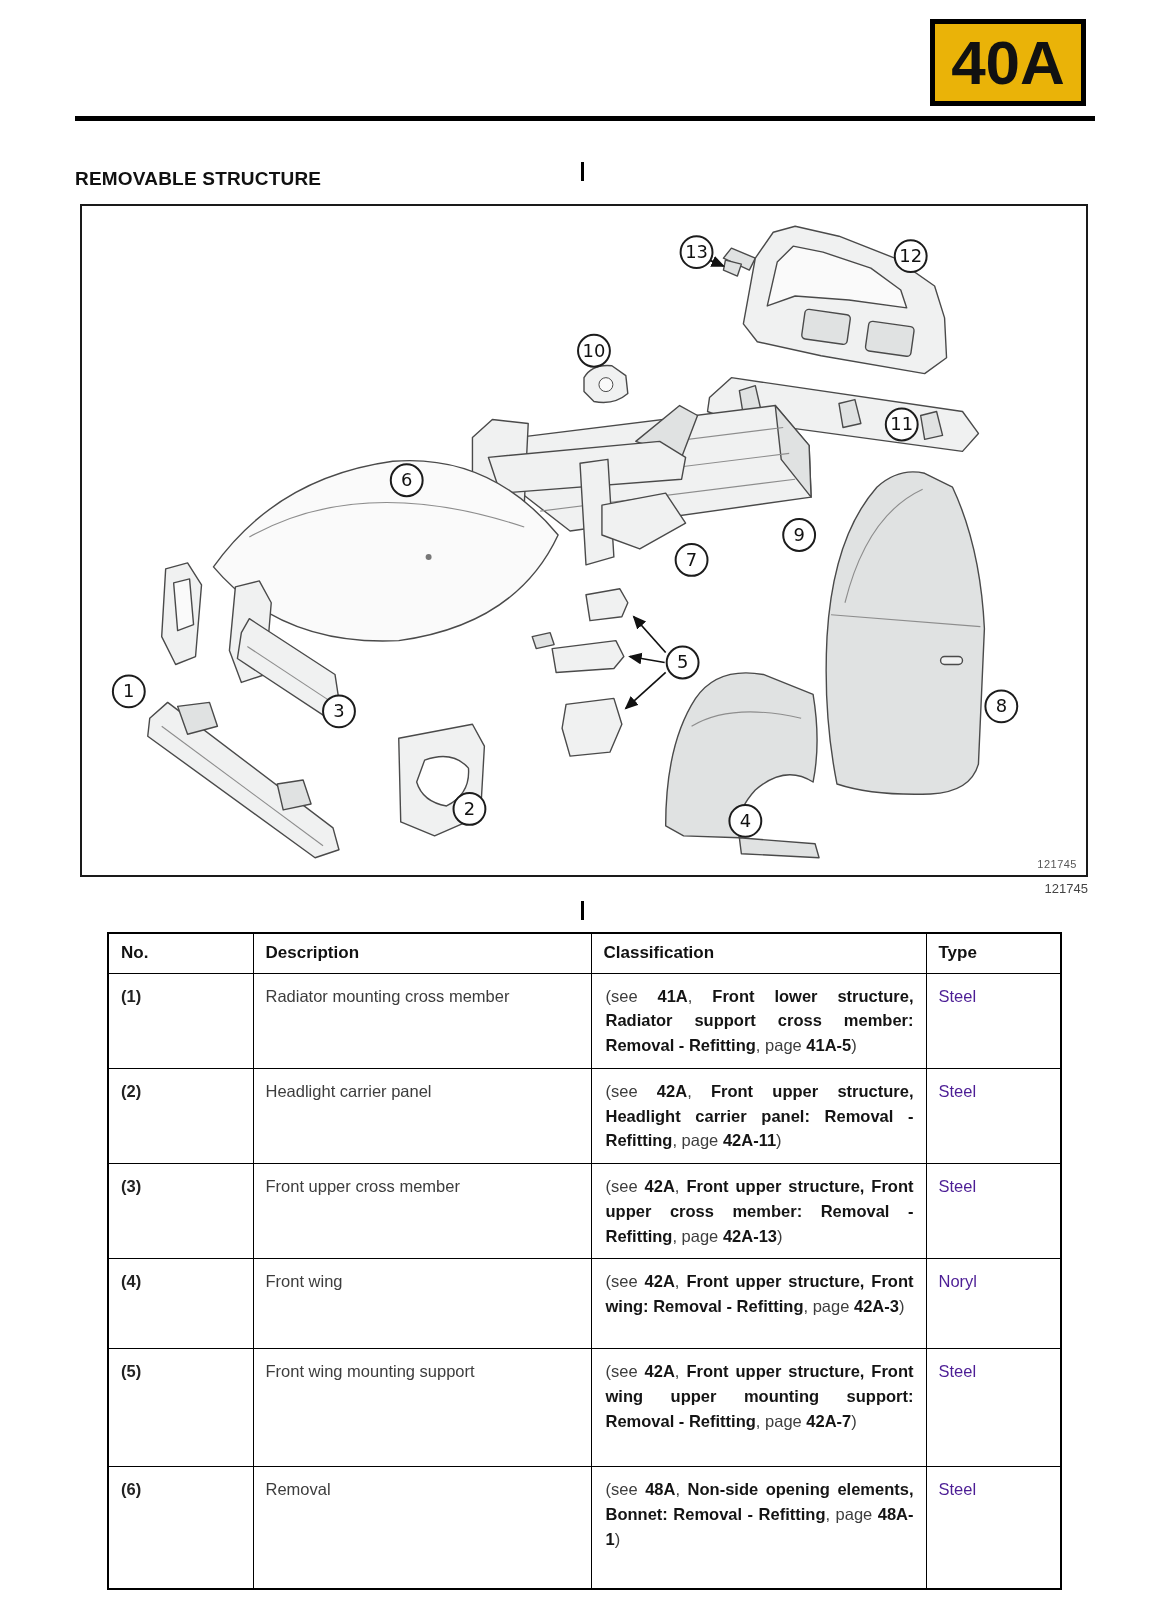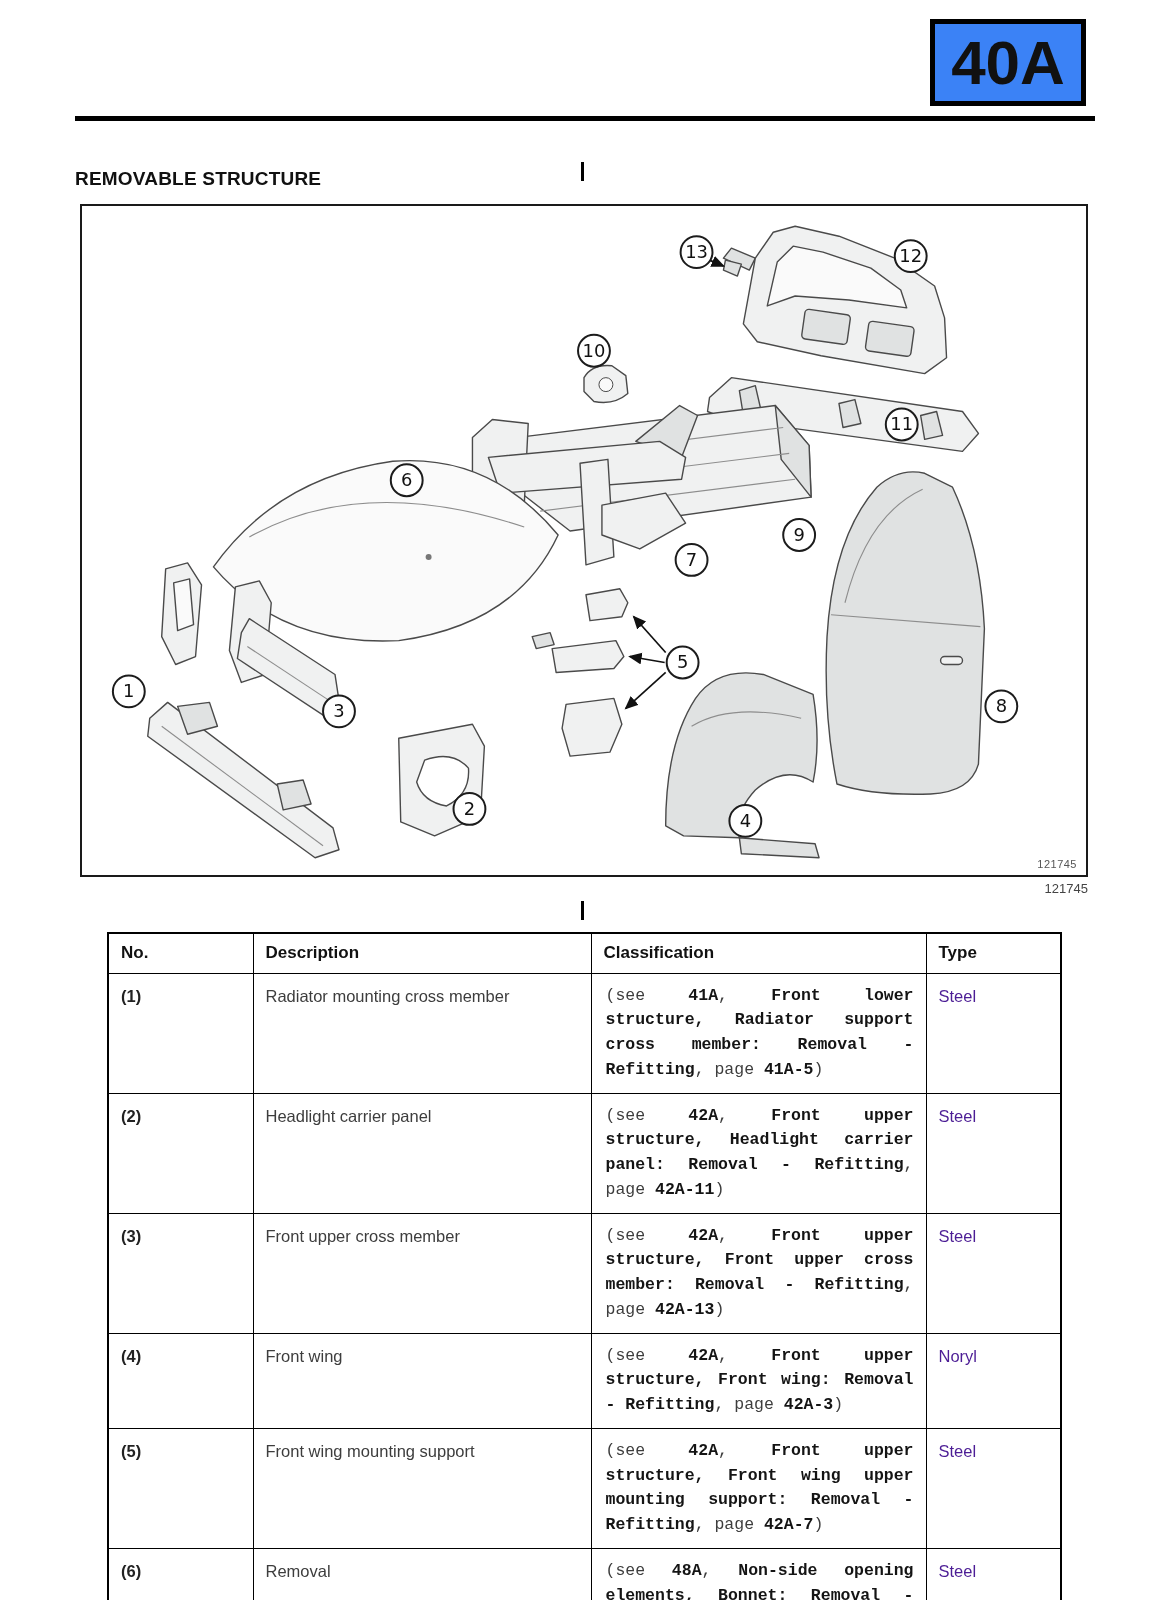--- a/index.html
+++ b/index.html
@@ -11,21 +11,21 @@
   }
   .page { position:relative; width:1162px; height:1600px; overflow:hidden; background:#fff; }
 
   
   .titles { position:absolute; left:75px; top:22px; width:860px; text-align:center; }
   .page-title { font-size:30px; font-weight:bold; letter-spacing:0.5px; color:#0d0d0d; }
   .page-subtitle { font-size:28px; font-weight:bold; margin-top:9px; color:#0d0d0d; }
   .section-box {
     position:absolute; left:930px; top:19px; width:156px; height:87px;
     border:5px solid #000; display:flex; align-items:center; justify-content:center;
-    background:#3b82f6;
+    background:#eab308;
   }
   .section-code { font-size:62px; font-weight:bold; letter-spacing:0px; line-height:1; }
   .header-rule { position:absolute; left:75px; top:116px; width:1020px; height:5px; background:#000; }
 
   .struct-heading { position:absolute; left:75px; top:168px; font-size:19px; font-weight:bold; letter-spacing:0.2px; }
 
   .mark { position:absolute; left:581px; width:3px; height:19px; background:#000; }
   .mark1 { top:162px; }
   .mark2 { top:901px; }
 
@@ -57,21 +57,21 @@
   .parts-table th, .parts-table td {
     border:1.6px solid #000;
     text-align:left; vertical-align:top;
     padding:10px 12px;
     overflow:hidden;
   }
   .parts-table th { font-size:17px; font-weight:bold; vertical-align:middle; height:40px; padding:6px 12px; }
   .parts-table td { font-size:16.5px; line-height:1.5; }
   td.cell-no { font-weight:bold; color:#222; }
   td.cell-desc { color:#3d3d3d; }
-  td.cell-cls { text-align:justify; text-align-last:left; color:#3d3d3d; padding-left:14px;font-family:Liberation Mono, monospace; }
+  td.cell-cls { text-align:justify; text-align-last:left; color:#3d3d3d; padding-left:14px; }
   td.cell-cls .bold { font-weight:bold; color:#141414; }
   td.cell-type { color:#4c1d95; }
   tbody tr:nth-child(1){ height:92px; }
   tbody tr:nth-child(2){ height:92px; }
   tbody tr:nth-child(3){ height:92px; }
   tbody tr:nth-child(4){ height:90px; }
   tbody tr:nth-child(5){ height:118px; }
   tbody tr:nth-child(6){ height:122px; }
 </style>
 </head>

